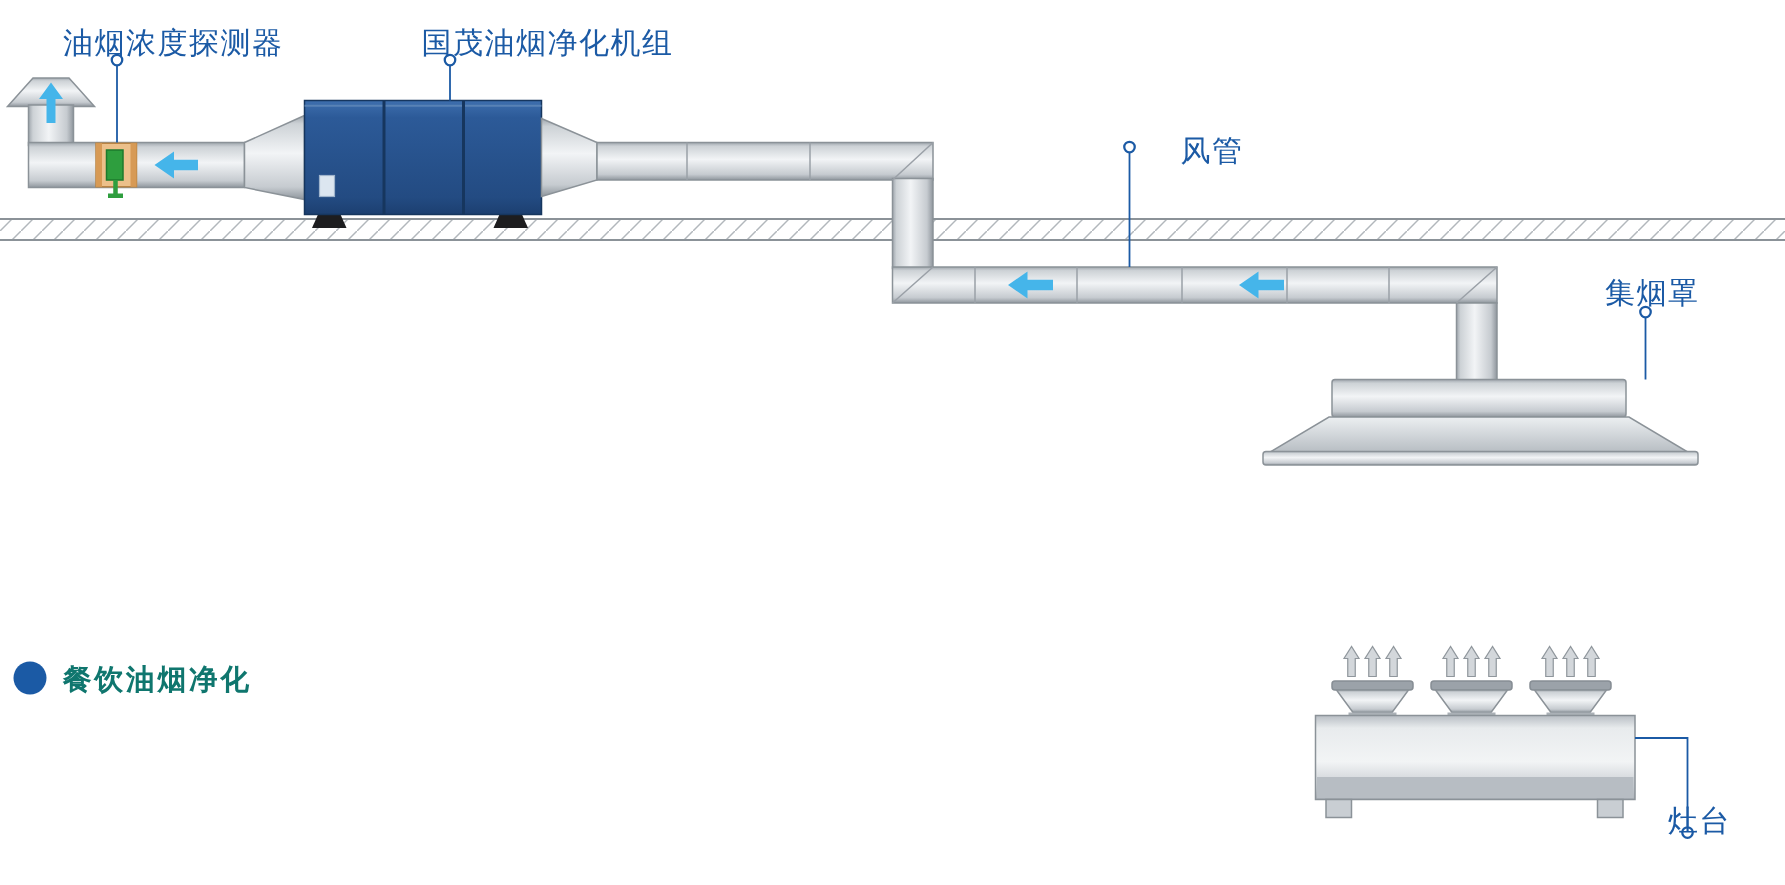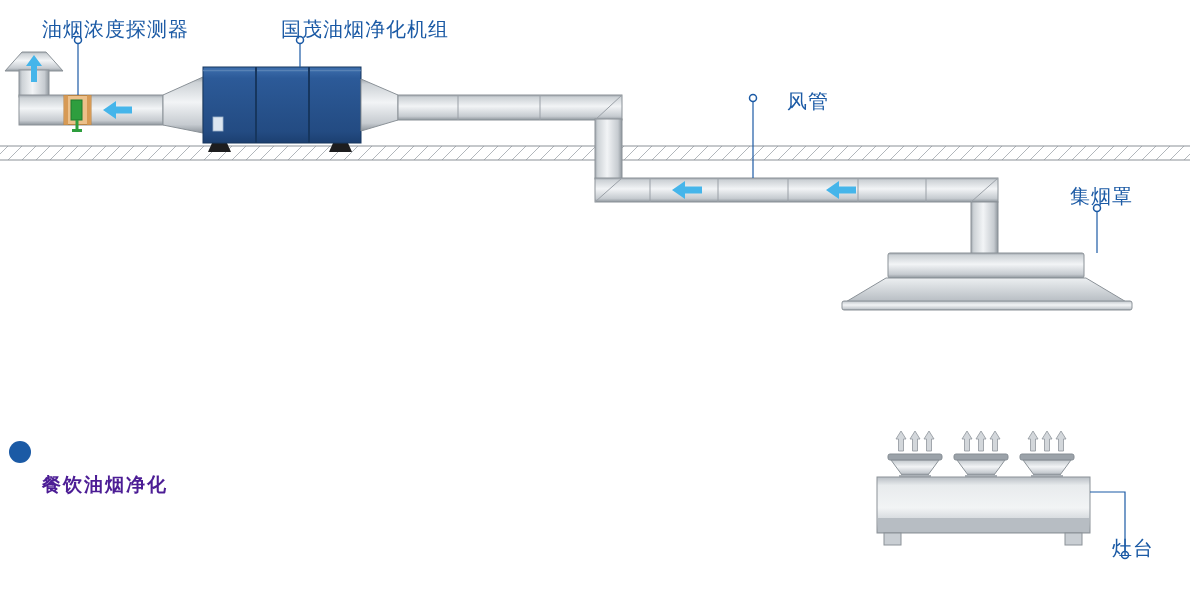--- a/index.html
+++ b/index.html
@@ -1,22 +1,22 @@
 <!DOCTYPE html>
 <html><head>
 <meta charset="utf-8">
 <style>
   html,body{margin:0;padding:0;background:#ffffff;}
   #stage{position:relative;width:1190px;height:590px;background:#ffffff;overflow:hidden;
          font-family:"Liberation Sans",sans-serif;}
   svg{position:absolute;left:0;top:0;}
   .lbl{position:absolute;color:#1b5aa5;font-size:20px;line-height:1.2;
        letter-spacing:1px;white-space:nowrap;}
-  .title-text{position:absolute;left:42px;top:440px;color:#4c1d95;font-size:19px;
-       font-weight:bold;letter-spacing:2px;white-space:nowrap;margin-top:32px;}
+  .title-text{position:absolute;left:42px;top:440px;color:#0f766e;font-size:19px;
+       font-weight:bold;letter-spacing:2px;white-space:nowrap;}
   .title-bullet{position:absolute;left:9px;top:441px;width:22px;height:22px;
        border-radius:50%;background:#1b5aa5;}
 </style>
 </head>
 <body>
 
 <div id="stage">
 
 <svg width="1190" height="590" viewBox="0 0 1190 590">
   <defs>

